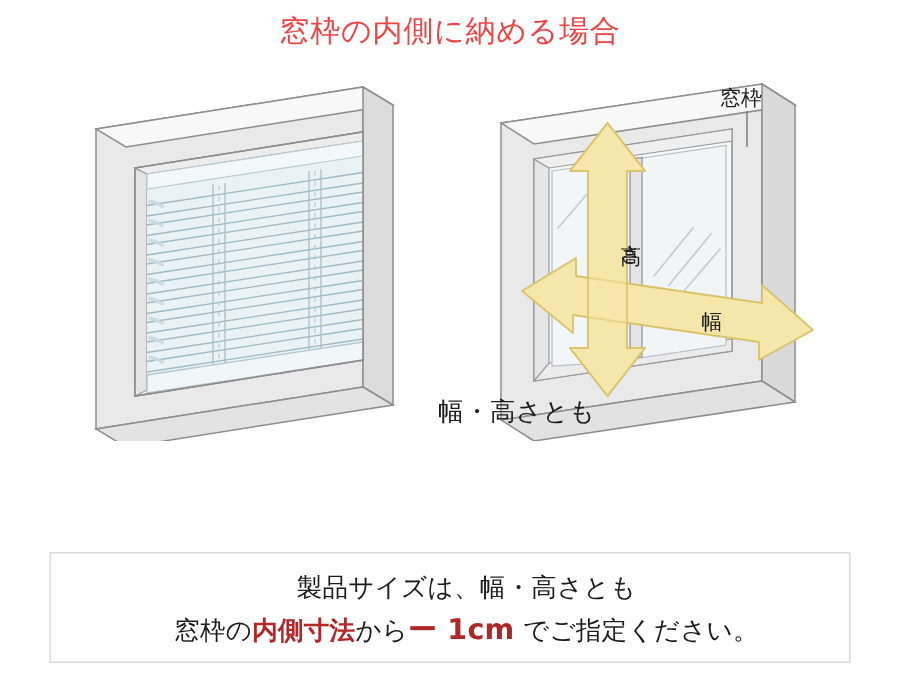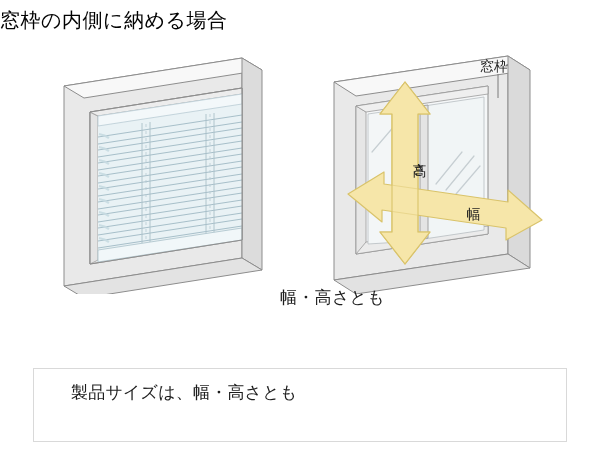--- a/index.html
+++ b/index.html
@@ -15,24 +15,25 @@
     font-family: "DejaVu Sans", "Liberation Sans", sans-serif;
     color: #222222;
   }
 
   
   .title {
     position: absolute;
     left: 0;
     top: 6px;
     width: 600px;
+    text-align: center;
     font-size: 20px;
     line-height: 28px;
     letter-spacing: 0.5px;
-    color: #000000;
+    color: #ef4444;
     font-weight: 500;
   }
 
   
   .illus {
     position: absolute;
   }
   #left-illustration {
     left: 46px;
     top: 44px;
@@ -67,28 +68,27 @@
     left: 466px; top: 196px;
     writing-mode: vertical-rl;
     text-orientation: upright;
     font-size: 14px;
     letter-spacing: 1px;
   }
 
   
   .note {
     position: absolute;
-    left: 280px;
+    left: 292px;
     top: 262px;
     width: 300px;
     font-size: 17px;
     line-height: 26px;
     color: #1c1c1c;
     letter-spacing: 0.3px;
-    margin-top: 22px;
   }
   .note .red { color: #b02727; font-weight: 700; }
   .note .minus { color: #b02727; font-weight: 700; font-size: 19px; }
 
   
   .bottom-box {
     position: absolute;
     left: 33px;
     top: 368px;
     width: 534px;
@@ -99,20 +99,21 @@
   }
   .bottom-box .inner {
     position: absolute;
     left: 37px;
     top: 9px;
     width: 480px;
     font-size: 17px;
     line-height: 28px;
     color: #1c1c1c;
     letter-spacing: 0.2px;
+    text-align: center;
   }
   .bottom-box .red { color: #b02727; font-weight: 700; }
   .bottom-box .minus { color: #b02727; font-weight: 700; font-size: 19px; }
 </style>
 </head>
 <body>
 
 <div class="title">窓枠の内側に納める場合</div>
 
 <svg class="illus" id="left-illustration" viewBox="0 0 250 250">
@@ -239,14 +240,17 @@
   <div>
     <span>幅・高さとも</span>
   </div>
 </div>
 
 <div class="bottom-box">
   <div class="inner">
     <div>
       <span>製品サイズは、幅・高さとも</span>
     </div>
+    <div>
+      <span>窓枠の</span><span class="red">内側寸法</span><span>から</span><span class="minus">ー 1cm</span><span> でご指定ください。</span>
+    </div>
   </div>
 </div>
 
 </body></html>

